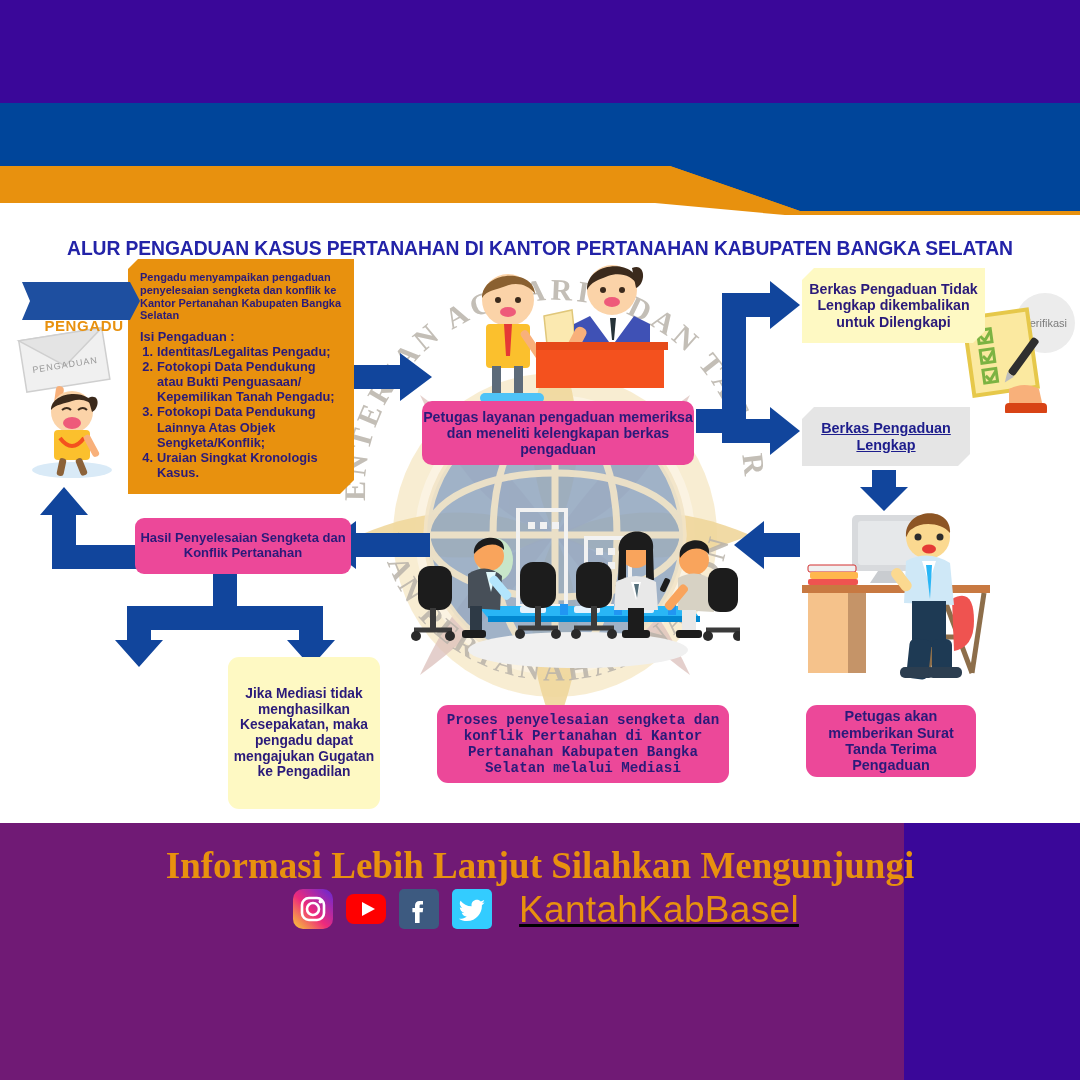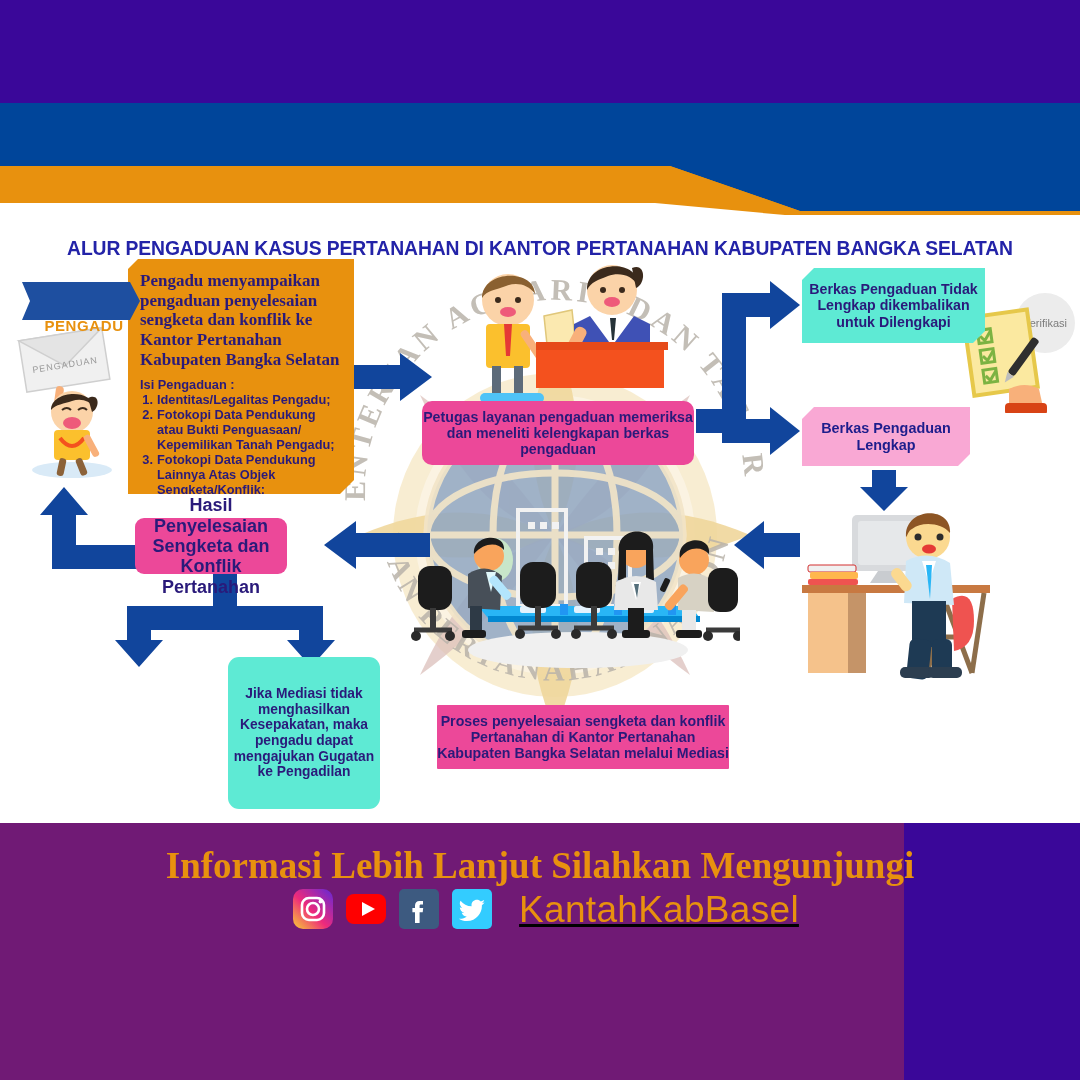--- a/index.html
+++ b/index.html
@@ -48,52 +48,52 @@
     font-weight:bold;
     text-align:center;
     display:flex;
     flex-direction:column;
     justify-content:center;
     border-radius:12px;
     line-height:1.13;
     z-index:6;
   }
   .box.orange { background:#ec4899; }
-  .box.red { background:#5eead4; color:#2a1a7a; }
-  .box.blue { background:#f9a8d4; color:#1d1d8c; }
+  .box.red { background:#fef9c3; color:#2a1a7a; }
+  .box.blue { background:#e5e5e5; color:#1d1d8c;text-decoration:underline; }
 
   
   #box1 {
     left:128px; top:44px; width:226px; height:235px;
     background:#e8910e;
     justify-content:flex-start;
     padding:12px 10px 8px 12px;
     text-align:left;
     border-radius:0;
     clip-path: polygon(0 10px,10px 0,100% 0,100% calc(100% - 14px),calc(100% - 14px) 100%,0 100%);
     font-size:13.6px;
   }
-  #box1 .lead { margin-bottom:7px; font-size:17px; line-height:1.16;font-family:Liberation Serif, serif; }
+  #box1 .lead { margin-bottom:7px; font-size:11px; line-height:1.16; }
   #box1 .isi { font-size:12.8px; line-height:1.18; }
   #box1 ol { list-style:none; }
   #box1 li { display:flex; }
   #box1 li .num { width:17px; flex:0 0 17px; text-align:right; padding-right:4px;}
   #box1 li .txt { flex:1; }
 
   #box2 { left:422px; top:186px; width:272px; height:64px; font-size:14.2px; border-radius:10px;}
   #box3 { left:802px; top:53px; width:183px; height:75px; font-size:14.2px;
           border-radius:0;
           clip-path: polygon(0 12px,12px 0,100% 0,100% calc(100% - 12px),calc(100% - 12px) 100%,0 100%); }
   #box4 { left:802px; top:192px; width:168px; height:59px; font-size:14.4px;
           border-radius:0;
           clip-path: polygon(0 12px,12px 0,100% 0,100% calc(100% - 12px),calc(100% - 12px) 100%,0 100%); }
-  #box5 { left:135px; top:303px; width:152px; height:56px; font-size:18px; border-radius:9px;}
+  #box5 { left:135px; top:303px; width:216px; height:56px; font-size:13px; border-radius:9px;}
   #box6 { left:66px; top:440px; width:140px; height:132px; font-size:13.4px; border-radius:11px;}
   #box7 { left:228px; top:442px; width:152px; height:152px; font-size:13.8px; border-radius:11px;}
-  #box8 { left:437px; top:490px; width:292px; height:64px; font-size:14.2px; border-radius:1px;}
+  #box8 { left:437px; top:490px; width:292px; height:78px; font-size:14.2px; border-radius:11px;font-family:Liberation Mono, monospace;}
   #box9 { left:806px; top:490px; width:170px; height:72px; font-size:14.4px; border-radius:11px;}
 
   
   #pengadu-flag {
     position:absolute; left:22px; top:67px; width:118px; height:38px; z-index:7;
   }
   #pengadu-flag .lbl{
     position:absolute; left:0; top:0; width:100%; height:100%;
     display:flex; align-items:center; justify-content:center;
     color:#e8910e; font-weight:bold; font-size:15px; letter-spacing:0.6px;
@@ -481,20 +481,21 @@
       </ol>
     </div>
   </div>
 
   <div class="box orange" id="box2">Petugas layanan pengaduan memeriksa dan meneliti kelengkapan berkas pengaduan</div>
   <div class="box red" id="box3">Berkas Pengaduan Tidak Lengkap dikembalikan untuk Dilengkapi</div>
   <div class="box blue" id="box4">Berkas Pengaduan Lengkap</div>
   <div class="box orange" id="box5">Hasil Penyelesaian Sengketa dan Konflik Pertanahan</div>
   <div class="box red" id="box7">Jika Mediasi tidak menghasilkan Kesepakatan, maka pengadu dapat mengajukan Gugatan ke Pengadilan</div>
   <div class="box orange" id="box8">Proses penyelesaian sengketa dan konflik Pertanahan di Kantor Pertanahan Kabupaten Bangka Selatan melalui Mediasi</div>
+  <div class="box orange" id="box9">Petugas akan memberikan Surat Tanda Terima Pengaduan</div>
 
 </div>
 
 <div id="footer">
   <div id="footer-title">Informasi Lebih Lanjut Silahkan Mengunjungi</div>
   <div id="social-row">
 
     <div class="sicon">
       <svg viewBox="0 0 40 40" style="width:40px;height:40px">
         <defs>

